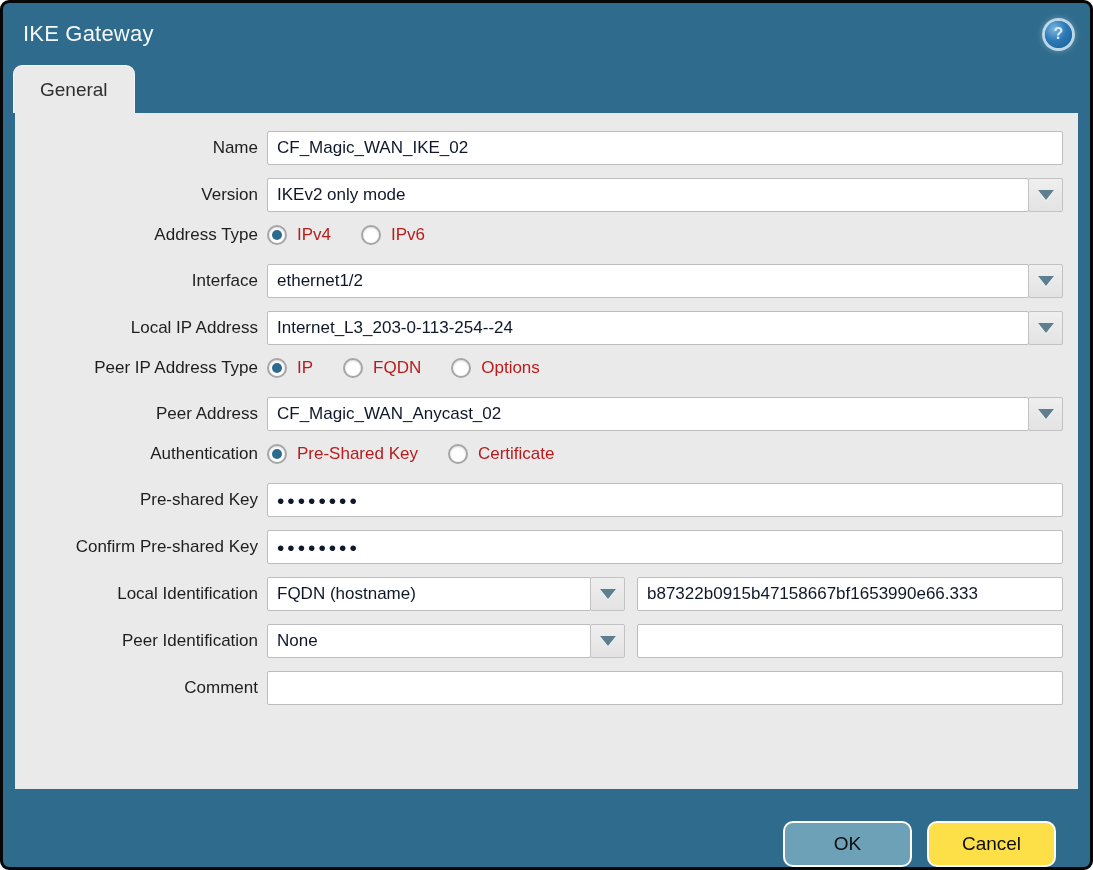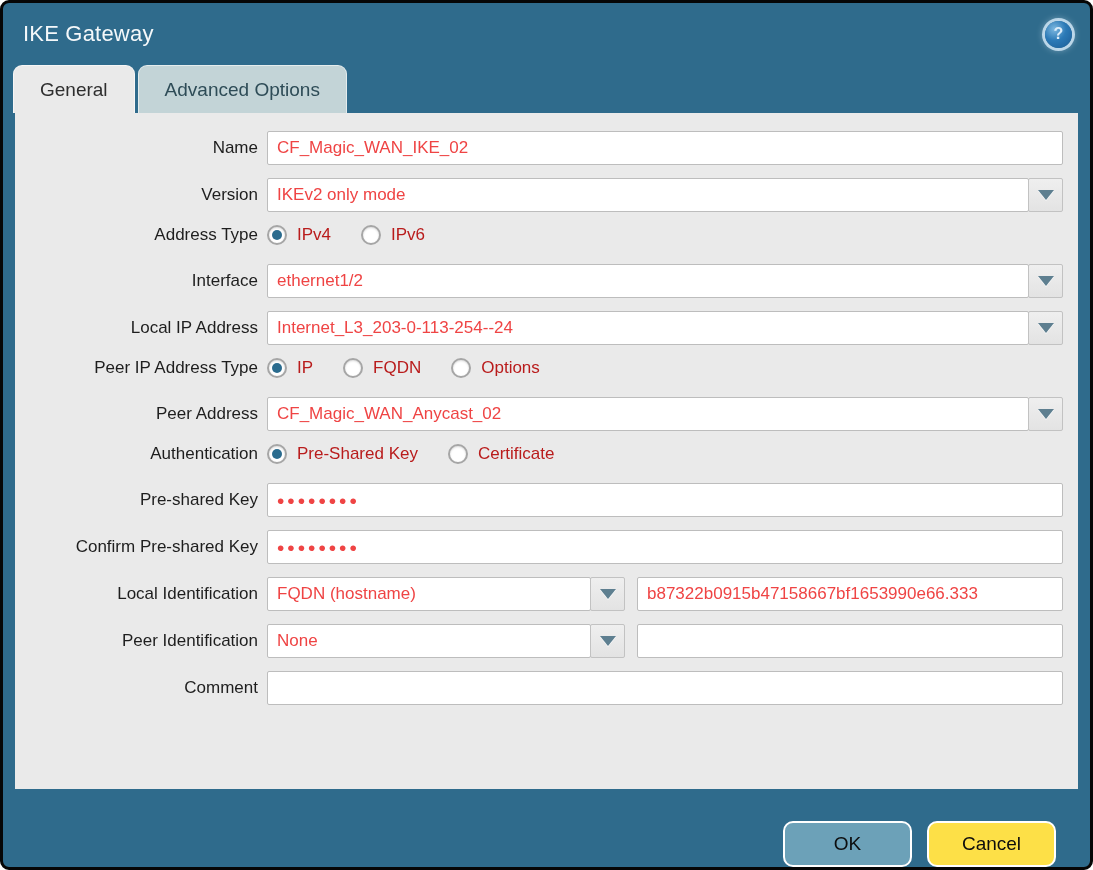--- a/index.html
+++ b/index.html
@@ -57,21 +57,21 @@
   .row.radio-row { margin-top:3px; margin-bottom:19px; }
   .lbl {
     flex:0 0 252px; text-align:right; padding-right:9px;
     font-size:17px; color:#1e1e1e; white-space:nowrap;
   }
   .field { flex:1 1 auto; display:flex; align-items:center; }
 
   .txt {
     height:34px; width:100%;
     border:1px solid #bdbdbd; border-radius:2px;
-    background:#ffffff; color:#ef4444;
+    background:#ffffff; color:#0f172a;
     font-family:"Liberation Sans", sans-serif;
     font-size:17px; padding:0 9px; outline:none;
   }
   .pwd { font-size:21px; letter-spacing:3px; padding-top:2px; }
 
   .combo { flex:1 1 auto; display:flex; align-items:stretch; }
   .combo .txt { flex:1 1 auto; }
   .combo-fixed { flex:0 0 358px; }
   .ddbtn {
     flex:0 0 35px; margin-left:-1px; height:34px;
@@ -124,21 +124,20 @@
 
 <div class="frame">
 
   <div class="titlebar">
     <span class="title">IKE Gateway</span>
     <span class="help">?</span>
   </div>
 
   <div class="tabbar">
     <div class="tab active">General</div>
-    <div class="tab inactive">Advanced Options</div>
   </div>
 
   <div class="panel">
 
     <div class="row">
       <label class="lbl">Name</label>
       <div class="field">
         <input class="txt" value="CF_Magic_WAN_IKE_02" style="">
       </div>
     </div>

